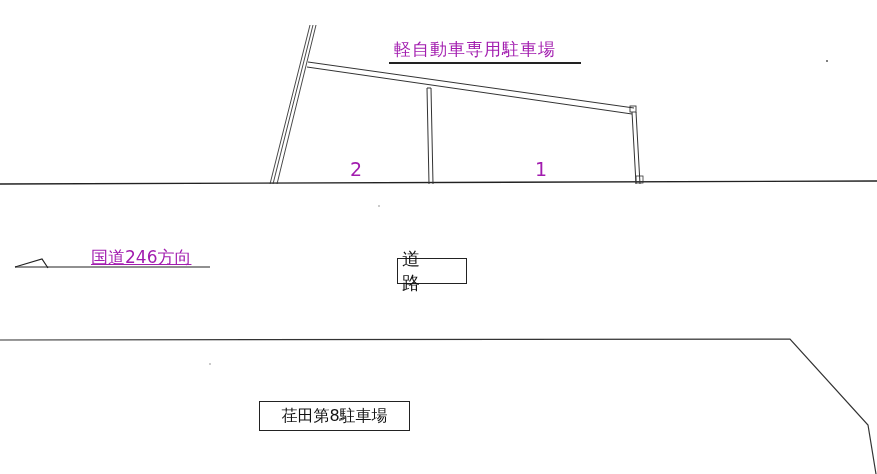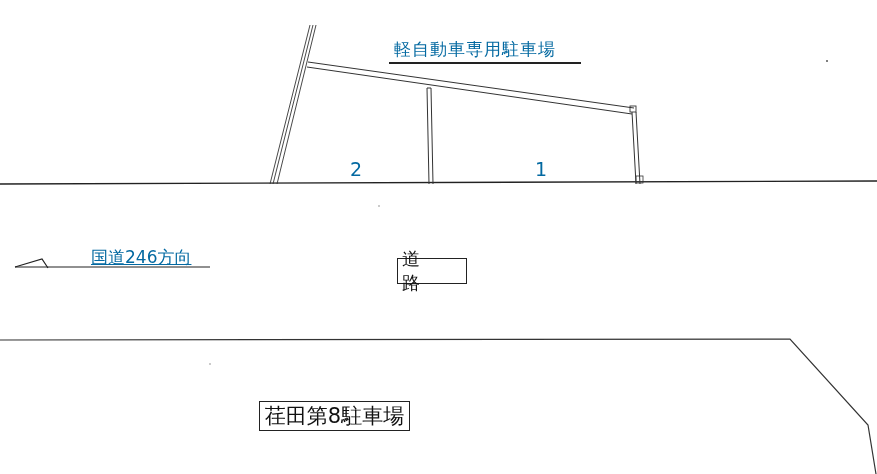--- a/index.html
+++ b/index.html
@@ -1,25 +1,25 @@
 <!DOCTYPE html>
 <html><head>
   <meta charset="utf-8">
   <style>
     html, body { margin: 0; padding: 0; background: #ffffff; }
     body { width: 877px; height: 474px; position: relative; overflow: hidden; font-family: "DejaVu Sans", sans-serif; color: #111; }
     svg.lines { position: absolute; left: 0; top: 0; }
-    .label { position: absolute; white-space: nowrap; color: #0369a1; }
+    .label { position: absolute; white-space: nowrap; color: #a21caf; }
     .title { left: 394px; top: 38px; font-size: 17px; letter-spacing: 1px; }
     .title-underline { position: absolute; left: 389px; top: 62px; width: 192px; height: 1.5px; background: #222; }
     .space-num { font-size: 19px; top: 158px; }
     .dir { left: 91px; top: 246px; font-size: 17px; text-decoration: underline; }
     .boxed { position: absolute; border: 1.3px solid #222; background: #fff; display: flex; align-items: center; justify-content: center; font-size: 18px; }
     .road { left: 397px; top: 258px; width: 70px; height: 26px; letter-spacing: 14px; padding-left: 4px; box-sizing: border-box; }
-    .lot8 { left: 259px; top: 401px; width: 149px; height: 28px; font-size: 21px; }
+    .lot8 { left: 259px; top: 401px; width: 149px; height: 28px; font-size: 16px; }
   </style>
 </head>
 <body>
 
 <svg class="lines" width="877" height="474" viewBox="0 0 877 474">
 
   <line x1="0" y1="184" x2="877" y2="181" stroke="#222" stroke-width="1.3"></line>
 
   <g stroke="#333" stroke-width="0.9">
     <line x1="310" y1="25" x2="270" y2="184"></line>

